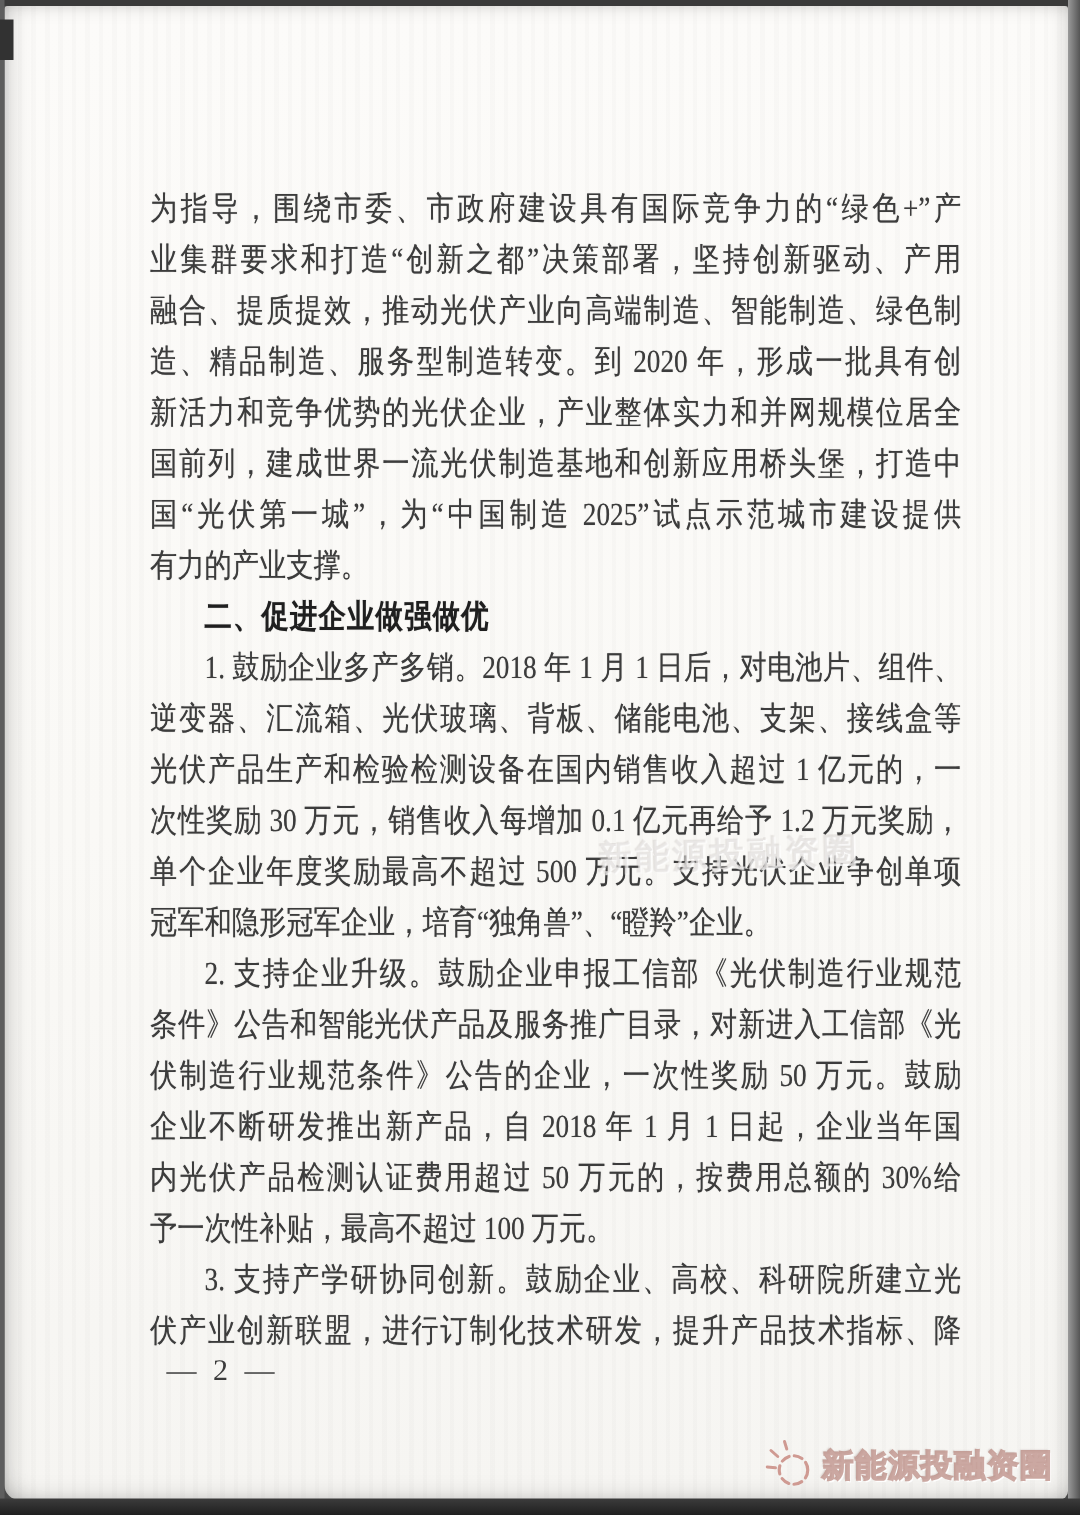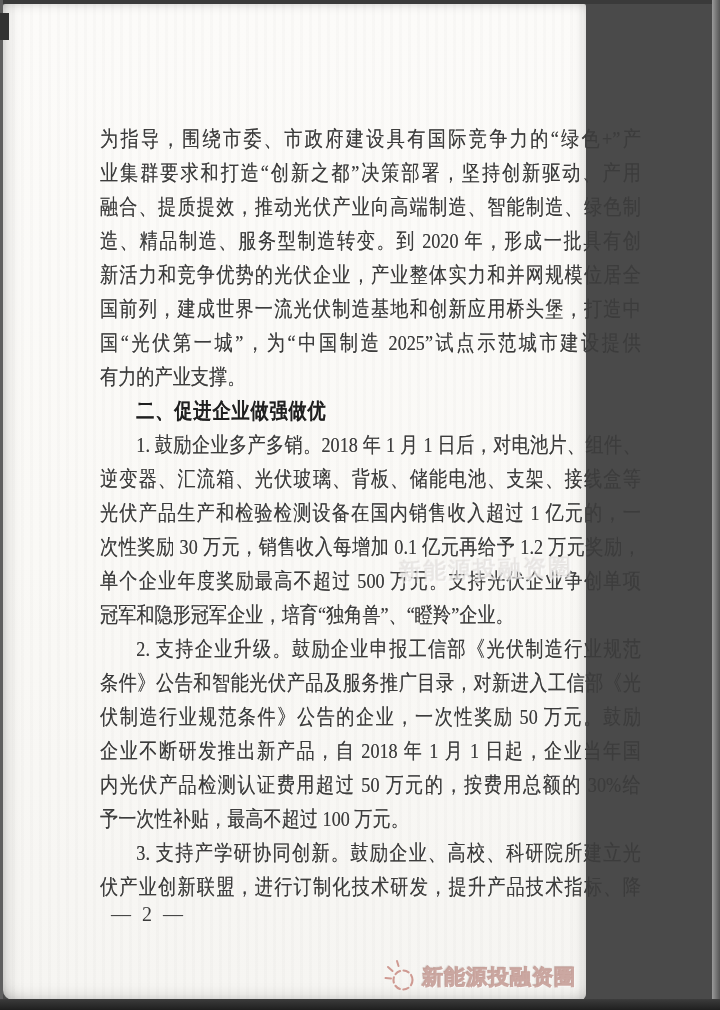--- a/index.html
+++ b/index.html
@@ -12,21 +12,21 @@
   .strip-top{position:absolute;left:0;top:0;width:720px;height:4px;background:#3a3a3a;z-index:4;}
   .strip-left{position:absolute;left:0;top:0;width:3px;height:1010px;background:#5e5e5e;z-index:4;}
   .strip-right{position:absolute;right:0;top:0;width:8px;height:1010px;
     background:linear-gradient(90deg,#9a9a9a,#555);z-index:4;}
   .strip-bottom{position:absolute;left:0;bottom:0;width:720px;height:11px;
     background:linear-gradient(180deg,#3c3c3c,#1f1f1f);z-index:4;}
   .corner-notch{position:absolute;left:0;top:13px;width:9px;height:27px;background:#323232;z-index:6;}
 
   
   .page{
-    position:absolute;left:3px;top:4px;width:583px;height:996px;
+    position:absolute;left:3px;top:4px;width:709px;height:996px;
     background:linear-gradient(180deg,#fcfbf9 0%,#faf9f6 55%,#f6f5f2 100%);
     border-radius:2px 2px 6px 10px;
     box-shadow:inset 14px 0 20px -16px rgba(0,0,0,.30),
                inset -10px 0 16px -12px rgba(0,0,0,.22),
                inset 0 -12px 18px -14px rgba(0,0,0,.25),
                inset 0 10px 14px -12px rgba(0,0,0,.18);
     z-index:2;
   }
   .page::before{ 
     content:"";position:absolute;inset:0;pointer-events:none;

